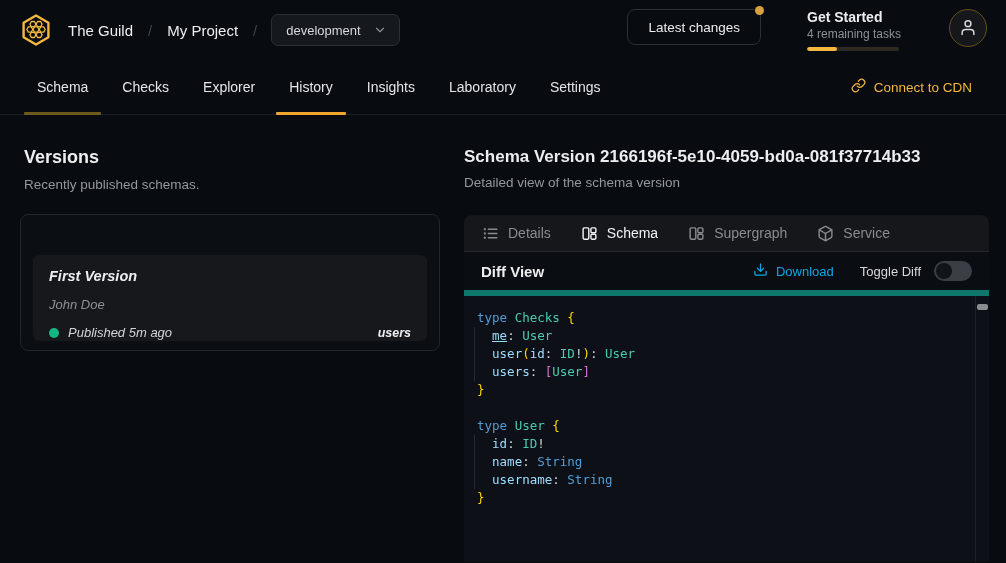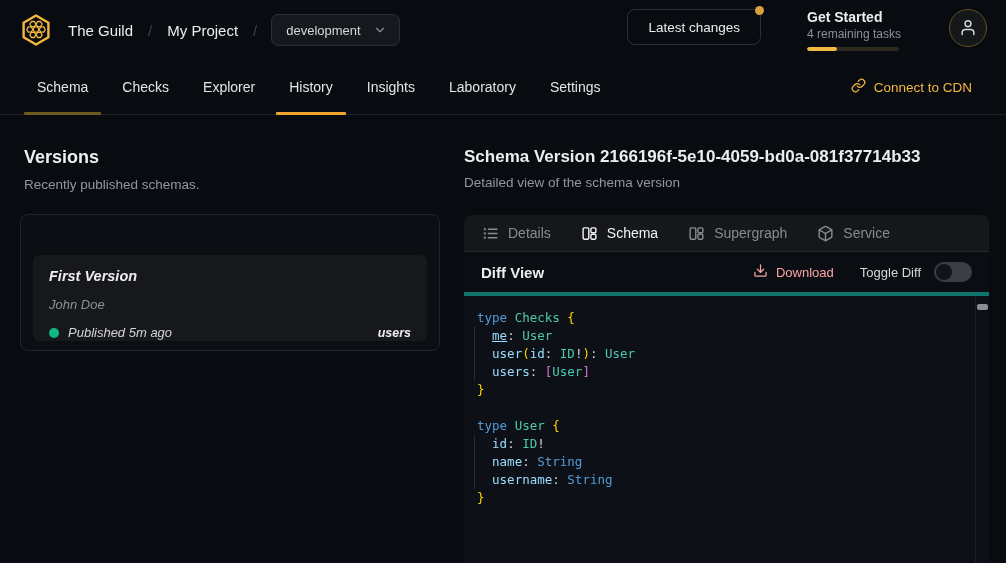--- a/index.html
+++ b/index.html
@@ -66,25 +66,25 @@
   .detail-title { font-size:17px; font-weight:700; }
   .detail-sub { font-size:13.5px; color:#94979c; margin-top:8px; }
   .detail-box { margin-top:25px; flex:1; display:flex; flex-direction:column; border-radius:8px 8px 0 0; overflow:hidden; }
 
   .tab-strip { height:37px; background:#15171b; border-bottom:1px solid #24272c; display:flex;
     align-items:center; padding:0 18px; gap:30px; flex:none; }
   .dtab { display:flex; align-items:center; gap:9px; font-size:14px; color:#888b90; cursor:pointer; }
   .dtab.active { color:#f2f3f4; }
   .dtab svg { display:block; }
 
-  .diff-row { height:44px; display:flex; align-items:center; padding:0 17px; border-bottom:4px solid #0f766e;
+  .diff-row { height:44px; display:flex; align-items:center; padding:0 17px; border-bottom:6px solid #0f766e;
     background:#0a0d12; flex:none; }
   .diff-title { font-size:15px; font-weight:700; }
   .diff-actions { margin-left:auto; display:flex; align-items:center; gap:26px; }
-  .download-btn { display:flex; align-items:center; gap:8px; font-size:13px; color:#fca5a5; }
+  .download-btn { display:flex; align-items:center; gap:8px; font-size:13px; color:#0ea5e9; }
   .toggle-wrap { display:flex; align-items:center; gap:13px; font-size:13px; color:#d6d8da; }
   .toggle { width:38px; height:20px; border-radius:10px; background:#3b3f45; position:relative; cursor:pointer; }
   .toggle .knob { position:absolute; left:2px; top:2px; width:16px; height:16px; border-radius:50%; background:#111418; transition:left .1s; }
 
   .code-area { flex:1; background:#0d1117; position:relative; padding:13px 16px 0 13px;
     font-family:"DejaVu Sans Mono", monospace; font-size:12.5px; line-height:18px; }
   .code-line { white-space:pre; height:18px; }
   .indent-guide { position:absolute; width:1px; background:#262c35; left:10px; }
   .guide-1 { top:31px; height:54px; }
   .guide-2 { top:139px; height:54px; }

